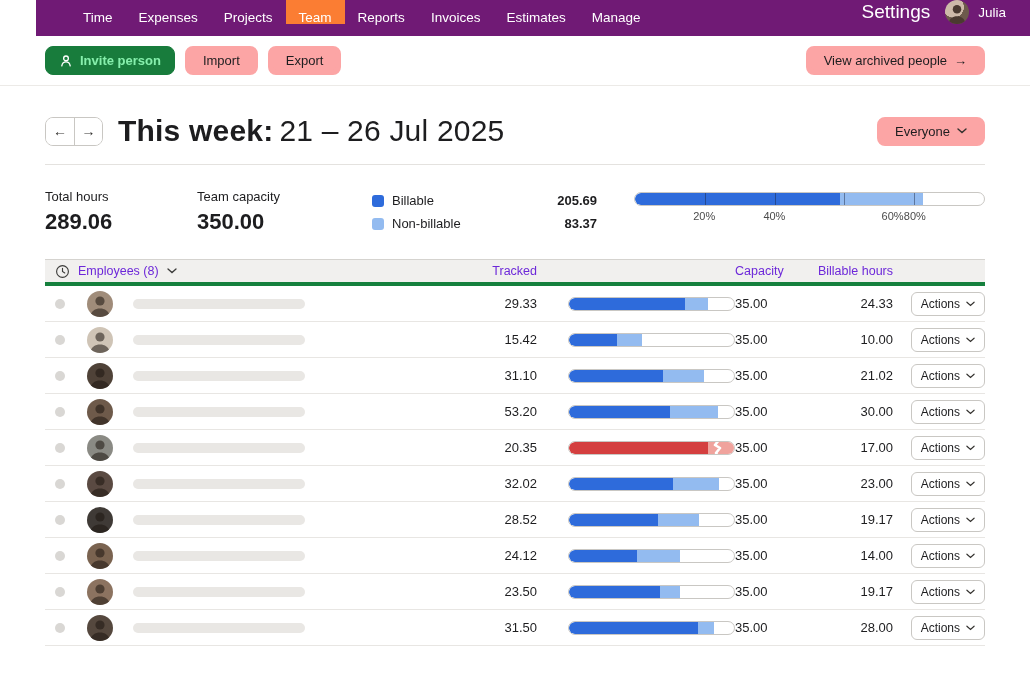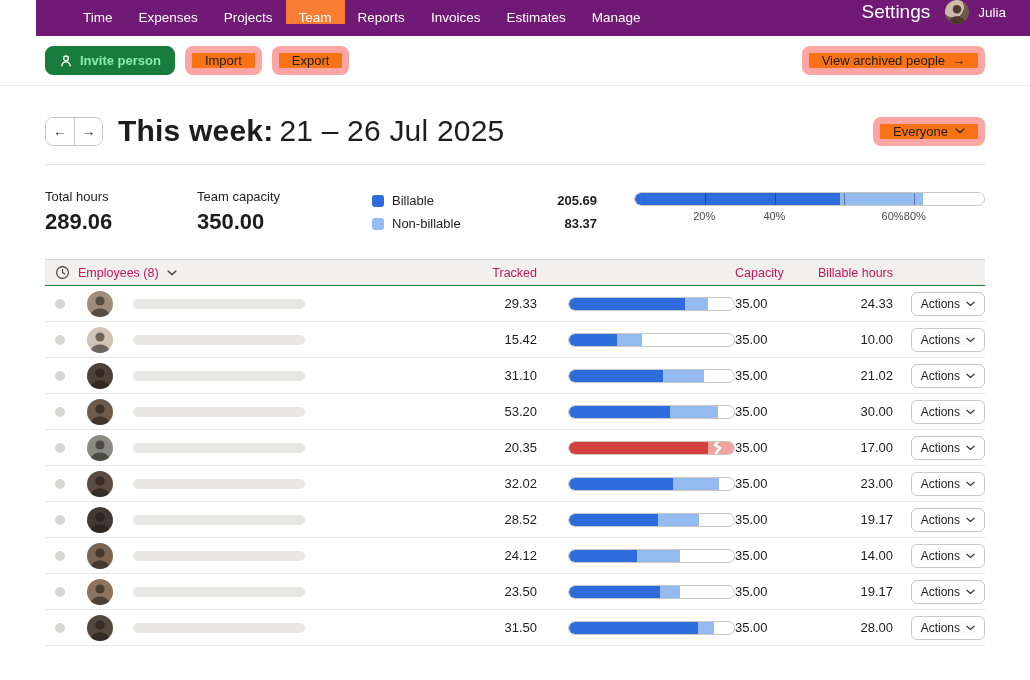--- a/index.html
+++ b/index.html
@@ -13,21 +13,21 @@
   .topnav { height:36px; background:#701a75; display:flex; align-items:stretch; padding:0 24px 12px 34px;margin-left:36px; }
   .nav-left { display:flex; align-items:stretch; }
   .nav-item { color:#fff; font-size:13.5px; line-height:36px; padding:0 13px; cursor:pointer; }
   .nav-item.active { background:#FB7D33; }
   .nav-right { margin-left:auto; display:flex; align-items:center; gap:9px; }
   .nav-settings { color:#fff; font-size:19px; padding:0 6px; cursor:pointer; }
   .nav-avatar { width:24px; height:24px; border-radius:50%; background:radial-gradient(circle at 35% 30%, #cdb9a8 0 45%, #6d5a4c 46% 100%); display:flex; align-items:center; justify-content:center; overflow:hidden; }
   .nav-user { color:#fff; font-size:13.5px; cursor:pointer; }
   
   .toolbar { height:50px; display:flex; align-items:center; gap:10px; padding:0 45px; border-bottom:1px solid #eceae7; }
-  .btn { display:inline-flex; align-items:center; gap:7px; border:7px solid #fca5a5; border-radius:8px; background:#f97316; font-size:13px; color:#1d1d1f; padding:0 13px; height:29px; font-family:inherit; cursor:pointer; }
+  .btn { display:inline-flex; align-items:center; gap:7px; border:5px solid #fca5a5; border-radius:8px; background:#fca5a5; font-size:13px; color:#1d1d1f; padding:0 13px; height:29px; font-family:inherit; cursor:pointer; }
   .btn-green { background:#187C3C; border:1px solid #187C3C; color:#86efac; font-weight:700; }
   .toolbar-spacer { flex:1; }
   
   .week-row { display:flex; align-items:center; padding:28px 45px 0 45px; }
   .arrow-group { display:flex; border:1px solid #c9c7c3; border-radius:8px; overflow:hidden; height:29px; background:#fff; }
   .arrow-btn { width:28px; border:none; background:#fff; font-size:14px; color:#33312e; cursor:pointer; display:flex; align-items:center; justify-content:center; font-family:inherit; }
   .arrow-btn + .arrow-btn { border-left:1px solid #c9c7c3; }
   .week-title { margin-left:15px; font-size:30px; letter-spacing:.2px; }
   .week-title b { font-weight:700; margin-right:6px; }
   .week-spacer { flex:1; }
@@ -44,21 +44,21 @@
   .legend-values { width:70px; text-align:right; font-weight:700; font-size:13px; }
   .legend-values div { height:23px; line-height:23px; }
   .overview { flex:1; margin-left:37px; padding-top:3px; }
   .obar { position:relative; height:14px; border:1px solid #c9c7c3; border-radius:8px; background:#fff; overflow:hidden; }
   .obar .seg { position:absolute; left:0; top:0; bottom:0; border-radius:7px 0 0 7px; }
   .obar .tick { position:absolute; top:0; bottom:0; width:1px; background:rgba(25,35,60,.45); }
   .obar-labels { position:relative; height:14px; margin-top:4px; font-size:11px; color:#4a4a4a; }
   .obar-labels span { position:absolute; transform:translateX(-50%); }
   
   .table { margin:24px 45px 0 45px; }
-  .thead { display:flex; align-items:center; height:27px; background:#f1f0ee; border-top:1px solid #d5d3cf; border-bottom:1px solid #15803d; font-size:12.5px; color:#be185d; }
+  .thead { display:flex; align-items:center; height:27px; background:#f1f0ee; border-top:1px solid #d5d3cf; border-bottom:4px solid #15803d; font-size:12.5px; color:#6d28d9; }
   .cell-person { width:300px; display:flex; align-items:center; }
   .cell-tracked { width:192px; text-align:right; }
   .cell-bar { width:167px; margin-left:31px; }
   .cell-capacity { width:60px; text-align:left; }
   .cell-billable { width:98px; text-align:right; }
   .cell-actions { width:92px; display:flex; justify-content:flex-end; }
   .thead .cell-person { gap:8px; padding-left:10px; cursor:pointer; }
   .row { display:flex; align-items:center; height:36px; border-bottom:1px solid #e8e6e3; font-size:13px; }
   .dot { width:10px; height:10px; border-radius:50%; background:#d9d7d4; margin-left:10px; flex:0 0 auto; }
   .avatar { width:26px; height:26px; border-radius:50%; margin-left:22px; flex:0 0 auto; overflow:hidden; position:relative; }

